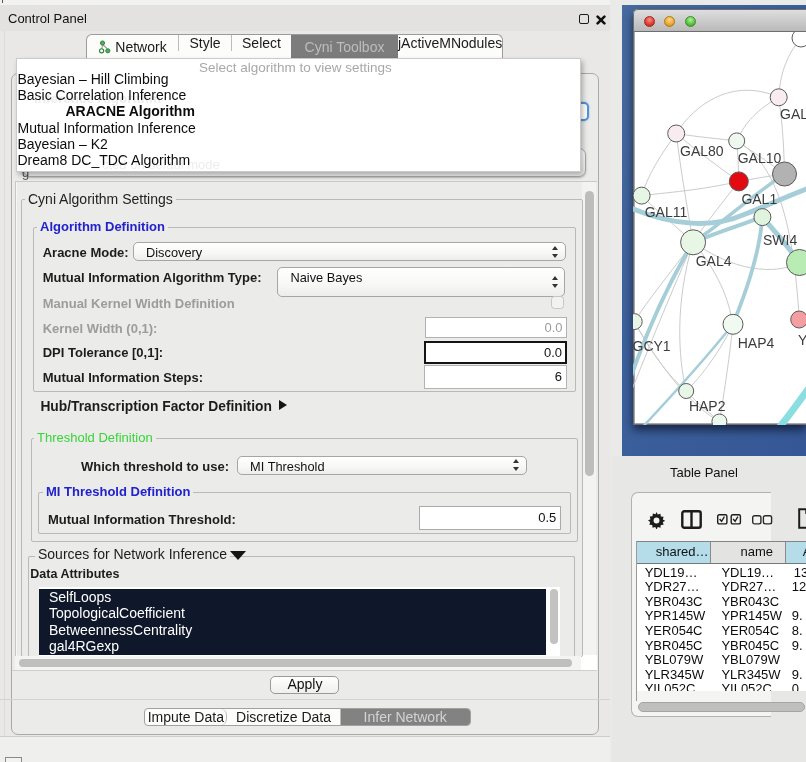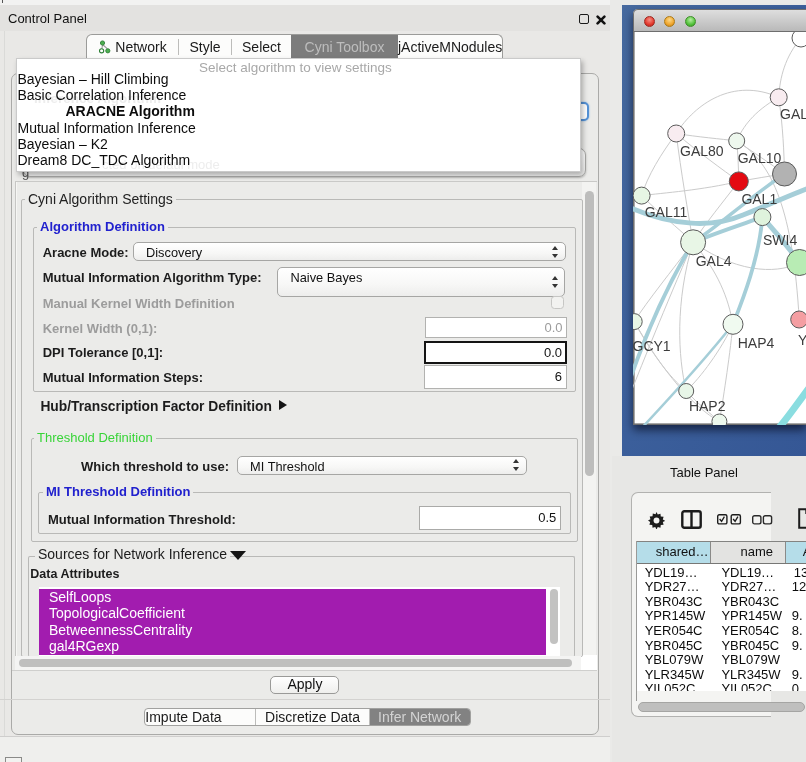--- a/index.html
+++ b/index.html
@@ -25,21 +25,21 @@
   <div class="abs" style="left:579px;top:9px;width:10px;height:10px;border:1.7px solid #1a1a1a;border-radius:2px;box-sizing:border-box;"></div>
   <svg class="abs" style="left:596px;top:10px;" width="10" height="10" viewBox="0 0 10 10">
       <path d="M1.6 1.6 L8.4 8.4 M8.4 1.6 L1.6 8.4" stroke="#111" stroke-width="2.6" stroke-linecap="round"></path>
     </svg>
 </div>
 
 <div class="abs" style="left:0;top:31px;width:612px;height:705px;background:#e9e8e6;border-bottom:1px solid #cfcecd;"></div>
 <div class="abs" style="left:4px;top:31px;width:1px;height:705px;background:#dadad8;"></div>
 <div class="abs" style="left:610px;top:31px;width:1px;height:705px;background:#d4d4d2;"></div>
 
-<div class="abs" style="left:86px;top:34px;height:23px;background:#fcfcfb;border:1px solid #9b9b99;border-bottom:none;border-radius:6px 6px 0 0;display:flex;align-items:center;font-size:14px;color:#1a1a1a;box-sizing:content-box;">
+<div class="abs" style="left:86px;top:34px;height:23px;background:#fcfcfb;border:1px solid #9b9b99;border-bottom:none;border-radius:6px 6px 0 0;display:flex;align-items:flex-start;font-size:14px;color:#1a1a1a;box-sizing:content-box;">
   <div style="width:91px;display:flex;align-items:center;justify-content:center;height:100%;">
     <svg width="13" height="14" viewBox="0 0 13 14" style="margin-right:4px;">
       <path d="M4.5 5 L3.9 8.6 M5.1 5 L9.2 8.6" stroke="#9a9a9a" stroke-width="1.1"></path>
       <circle cx="4.5" cy="3" r="2.1" fill="#4caf50" stroke="#2c7f34" stroke-width="0.9"></circle>
       <circle cx="3.6" cy="10.8" r="2.1" fill="#ffffff" stroke="#2c7f34" stroke-width="1.1"></circle>
       <circle cx="9.8" cy="10.8" r="2.1" fill="#4caf50" stroke="#2c7f34" stroke-width="0.9"></circle>
     </svg>Network</div>
   <div style="width:1px;height:16px;background:#bcbcba;"></div>
   <div style="width:52px;text-align:center;">Style</div>
   <div style="width:1px;height:16px;background:#bcbcba;"></div>
@@ -109,33 +109,33 @@
 <div class="glab" style="left:43px;top:485px;color:#2121ce;font-weight:bold;">MI Threshold Definition</div>
 <div class="lbl" style="left:48px;top:511.5px;">Mutual Information Threshold:</div>
 <div class="inp" style="left:418.6px;top:506.2px;width:142.7px;height:24px;border:1px solid #aaaaa8;color:#111;line-height:22px;padding-right:4px;">0.5</div>
 
 <div class="grp" style="left:28.2px;top:556px;width:545.1px;height:100px;border-bottom:none;"></div>
 <div class="glab" style="left:35px;top:547.5px;font-size:14px;color:#1c1c1c;">Sources for Network Inference</div>
 <div class="abs" style="left:230px;top:550.5px;width:0;height:0;border-left:8px solid transparent;border-right:8px solid transparent;border-top:9px solid #141414;"></div>
 <div class="lbl" style="left:30.3px;top:567px;font-size:12.5px;">Data Attributes</div>
 
 <div class="abs" style="left:39px;top:586.5px;width:521px;height:69.5px;background:#fff;"></div>
-<div class="abs" style="left:39.4px;top:588.6px;width:506.7px;height:66.5px;background:#a21caf;color:#fff;font-size:14px;line-height:16.6px;padding-left:9.6px;box-sizing:border-box;">SelfLoops<br>TopologicalCoefficient<br>BetweennessCentrality<br>gal4RGexp</div>
+<div class="abs" style="left:39.4px;top:588.6px;width:506.7px;height:66.5px;background:#0f172a;color:#fff;font-size:14px;line-height:16.6px;padding-left:9.6px;box-sizing:border-box;">SelfLoops<br>TopologicalCoefficient<br>BetweennessCentrality<br>gal4RGexp</div>
 <div class="abs" style="left:549.9px;top:589px;width:8.5px;height:54.5px;background:#c2c2c1;border-radius:5px;"></div>
 
 <div class="abs" style="left:15px;top:656px;width:566px;height:14px;background:#f4f4f3;"></div>
 <div class="abs" style="left:19px;top:659px;width:553px;height:7.5px;background:#bfbfbe;border-radius:4px;"></div>
 <div class="abs" style="left:12px;top:670px;width:585px;height:1px;background:#cfcfcd;"></div>
 
 <div class="abs" style="left:270.4px;top:675.6px;width:67px;height:16.2px;background:linear-gradient(#ffffff,#efefed);border:1px solid #9a9a98;border-radius:5px;font-size:14px;color:#111;text-align:center;line-height:15.5px;">Apply</div>
 
 <div class="abs" style="left:0;top:698.5px;width:612px;height:1px;background:#d3d2d0;"></div>
 
 <div class="abs" style="left:144.3px;top:707.7px;width:324.3px;height:16.1px;background:#fcfcfb;border:1px solid #a1a19f;border-radius:4px;display:flex;font-size:14px;color:#1a1a1a;overflow:hidden;box-sizing:content-box;">
-  <div style="width:111px;line-height:16px;border-right:1px solid #bcbcba;box-sizing:border-box;">Impute Data</div>
+  <div style="width:82px;text-align:center;line-height:16px;border-right:1px solid #bcbcba;box-sizing:border-box;border-radius:6px;">Impute Data</div>
   <div style="width:113.5px;text-align:center;line-height:16px;border-right:1px solid #bcbcba;box-sizing:border-box;">Discretize Data</div>
   <div style="flex:1;text-align:center;line-height:16px;background:#828282;color:#d3d3d3;">Infer Network</div>
 </div>
 
 <div class="abs" style="left:0;top:737px;width:612px;height:25px;background:#efefed;"></div>
 
 <div class="abs" style="left:5px;top:757px;width:17px;height:12px;background:#f2f2f0;border:1.6px solid #8a8a88;box-sizing:border-box;"></div>
 
 <div class="abs" style="left:613.5px;top:371.5px;width:3.5px;height:5px;background:#9a9a98;border-radius:1.5px;"></div>
 

